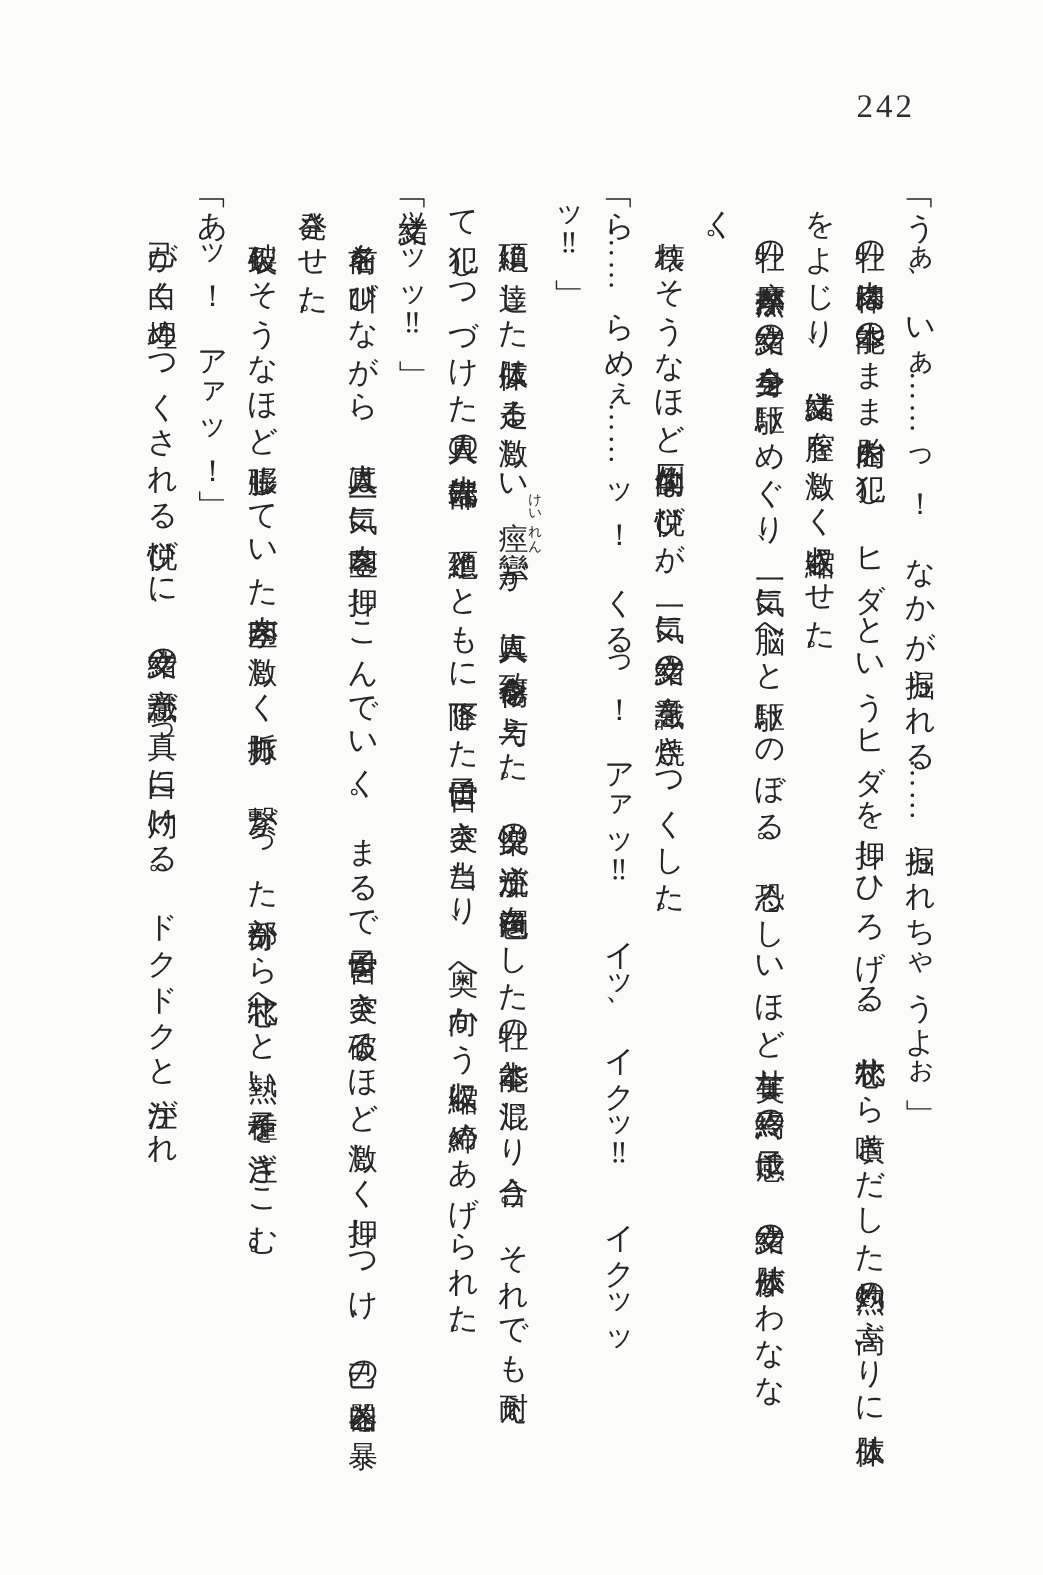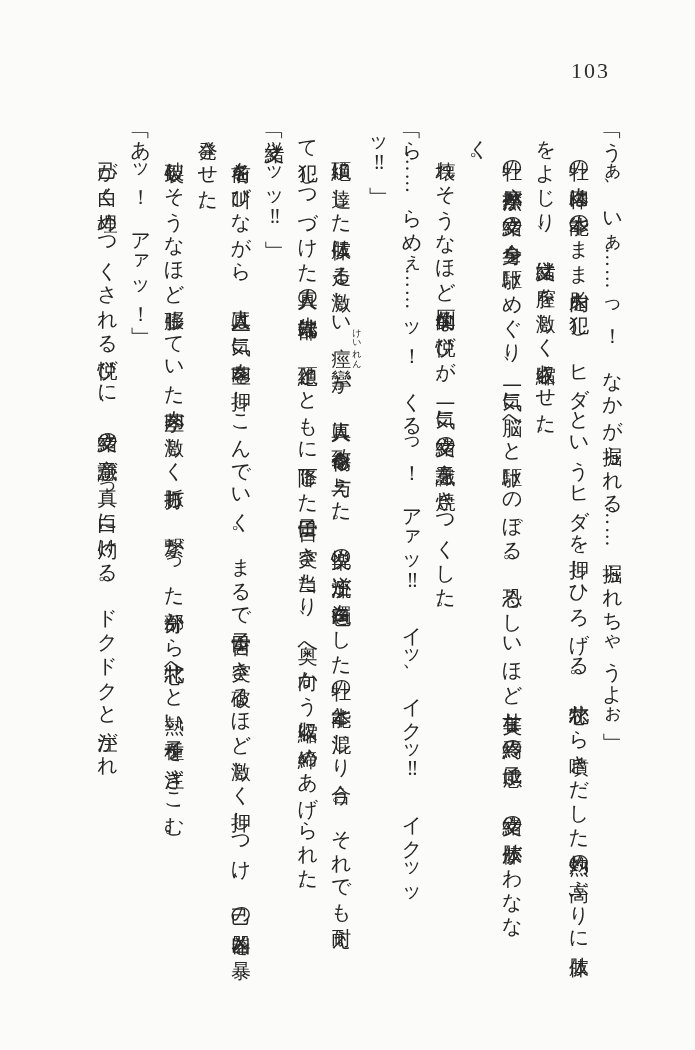--- a/index.html
+++ b/index.html
@@ -46,21 +46,21 @@
   .text-body ruby rt {
     font-size: 9px;
     letter-spacing: 0;
     color: #262626;
   }
 </style>
 </head>
 <body>
 
 <div class="page">
-  <div class="page-number">103</div>
+  <div class="page-number">242</div>
   <div class="text-body">
       <p class="para dialogue">「うぁ、いぁ……っ！　なかが掘られる……掘られちゃうよぉ」</p>
       <p class="para narrative">牡の肉棒は本能のまま胎内を犯し、ヒダというヒダを押しひろげる。牝芯から噴きだした灼熱の高ぶりに肢体をよじり、文緒は膣を激しく収縮させた。</p>
       <p class="para narrative">牡の摩擦熱が文緒の全身を駆けめぐり、一気に脳へと駆けのぼる。恐ろしいほど甘美な終焉の予感に、文緒の肢体がわななく。</p>
       <p class="para narrative">壊れそうなほど圧倒的な悦びが、一気に文緒の意識を焼きつくした。</p>
       <p class="para dialogue">「ら……らめぇ……ッ！　くるっ！　アァッ‼　イッ、イクッ‼　イクッッッ‼」</p>
       <p class="para narrative">絶頂に達した肢体に走る激しい<ruby>痙攣<rt>けいれん</rt></ruby>が、真人に致命傷を与えた。悦楽の逆流が白濁色をした牡の本能と混じり合う。それでも耐えて犯しつづけた真人の先端部は、絶頂とともに降下した子宮口に突き当たり、奥へ向かう収縮に締めあげられた。</p>
       <p class="para dialogue">「文緒ッッッ‼」</p>
       <p class="para narrative">名前を叫びながら、真人は一気に肉茎を押しこんでいく。まるで子宮口を突き破るほど激しく押しつけ、己の凶器を暴発させた。</p>
       <p class="para narrative">破裂しそうなほど膨張していた肉茎が激しく脈打ち、繋がった部分から牝芯へと熱い子種を注ぎこむ。</p>

